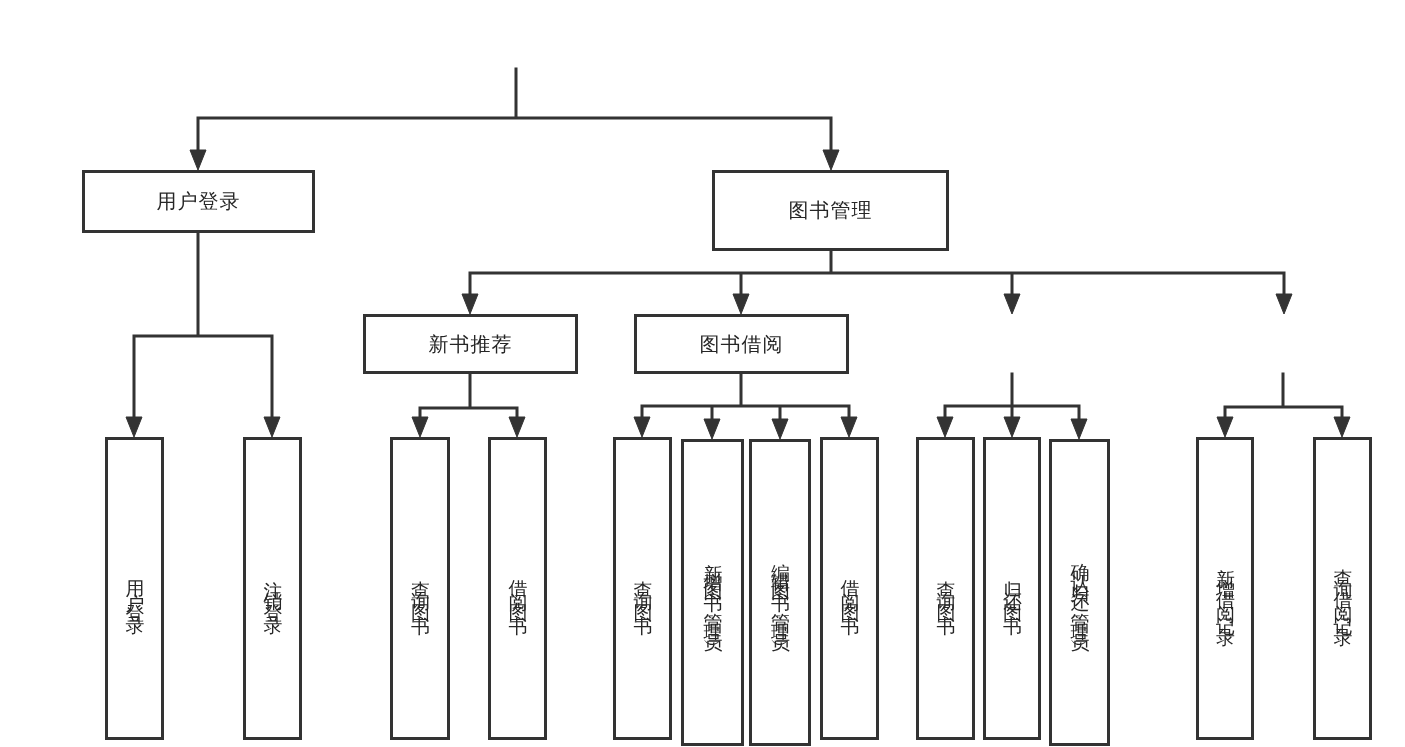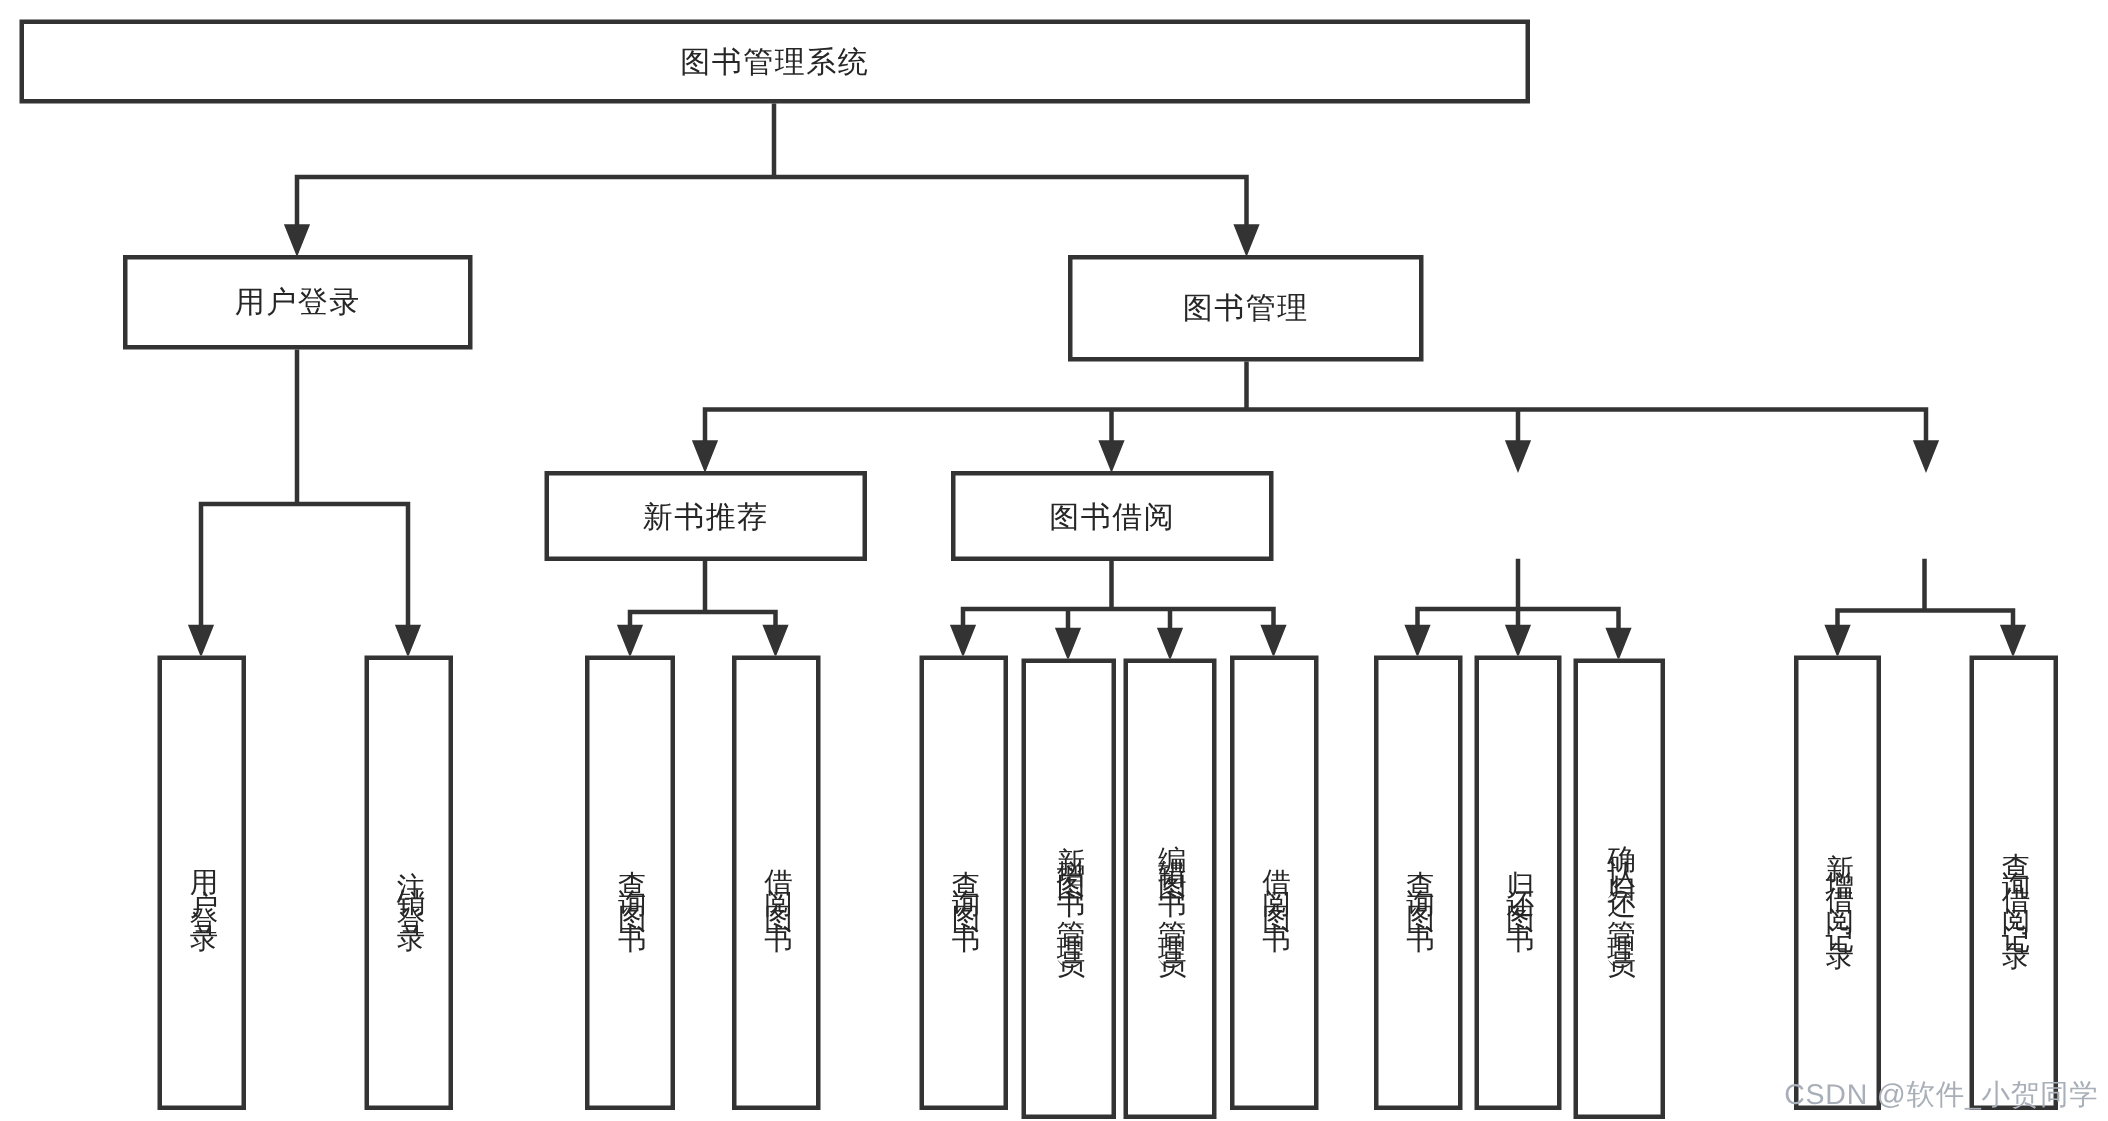--- a/index.html
+++ b/index.html
@@ -107,24 +107,23 @@
       <polygon points="772,419 788,419 780,439"></polygon>
       <polygon points="841,417 857,417 849,437"></polygon>
       <polygon points="937,417 953,417 945,437"></polygon>
       <polygon points="1004,417 1020,417 1012,437"></polygon>
       <polygon points="1071,419 1087,419 1079,439"></polygon>
       <polygon points="1217,417 1233,417 1225,437"></polygon>
       <polygon points="1334,417 1350,417 1342,437"></polygon>
     </g>
   </svg>
 
-  <div class="hbox" style="left:13px; top:13px; width:1007px; height:56px;">图书管理系统</div>
 
   <div class="hbox" style="left:82px; top:170px; width:233px; height:63px;">用户登录</div>
-  <div class="hbox" style="left:712px; top:170px; width:237px; height:71px;">图书管理</div>
+  <div class="hbox" style="left:712px; top:170px; width:237px; height:81px;">图书管理</div>
 
   <div class="hbox" style="left:363px; top:314px; width:215px; height:60px;font-family:Liberation Serif, serif;">新书推荐</div>
   <div class="hbox" style="left:634px; top:314px; width:215px; height:60px;">图书借阅</div>
 
   <div class="vbox" style="left:105px; width:59px;">
     <span>用户登录</span>
   </div>
   <div class="vbox" style="left:243px; width:59px;">
     <span>注销登录</span>
   </div>
@@ -159,15 +158,14 @@
     <span>确认归还（管理员）</span>
   </div>
 
   <div class="vbox" style="left:1196px; width:58px;">
     <span>新增借阅记录</span>
   </div>
   <div class="vbox" style="left:1313px; width:59px;">
     <span>查询借阅记录</span>
   </div>
 
-  <div class="watermark">CSDN @软件_小贺同学</div>
 
 </div>
 
 </body></html>

